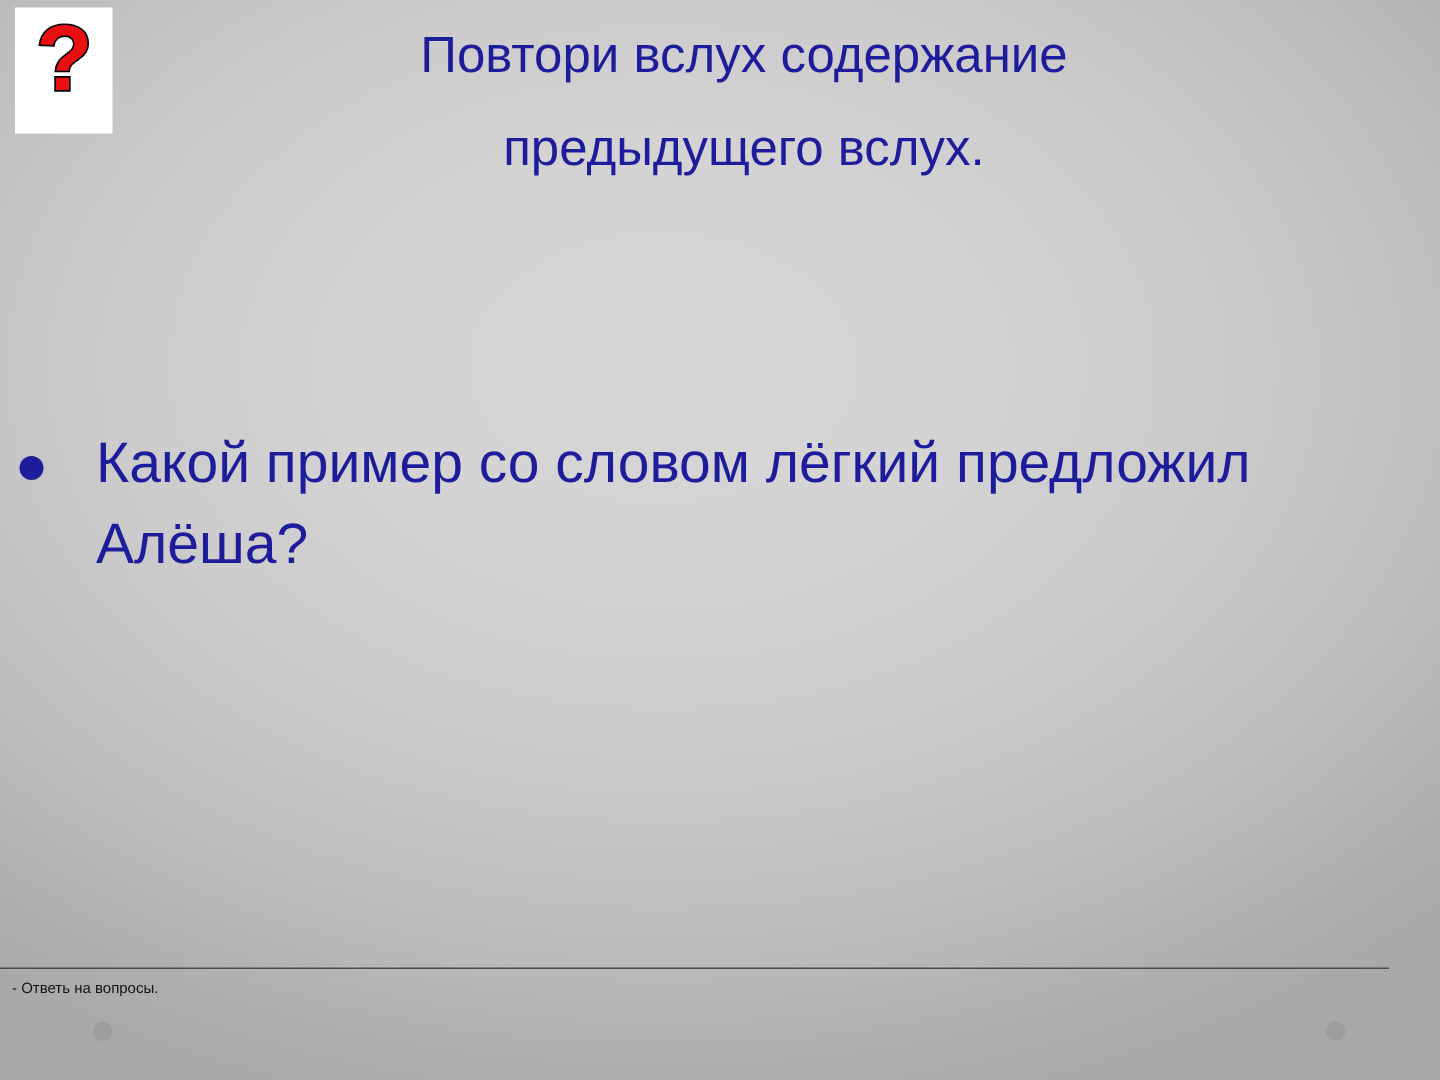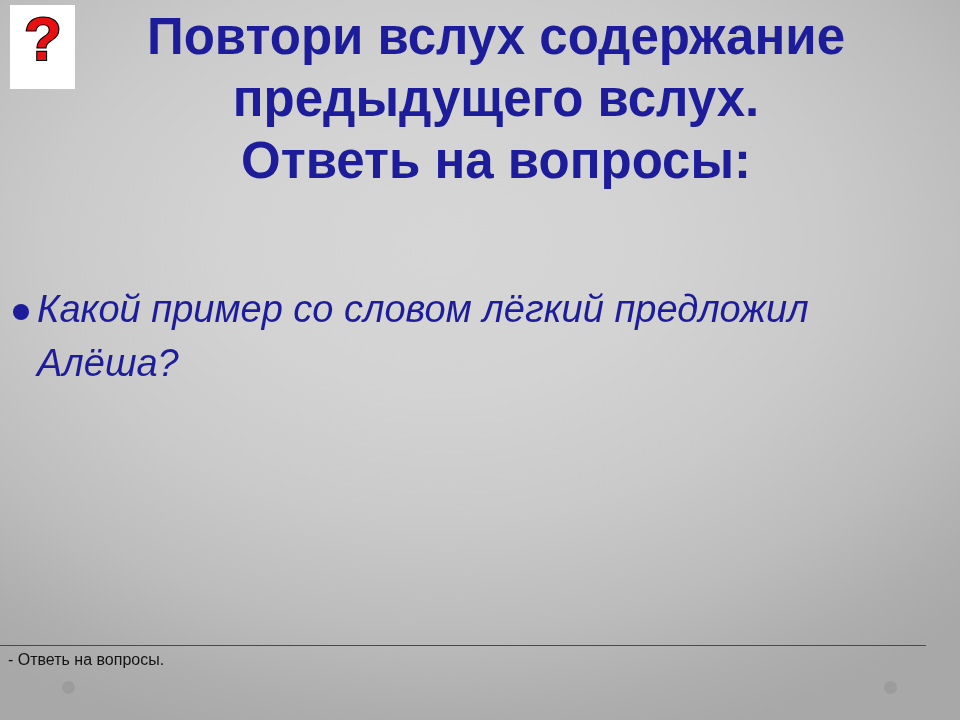--- a/index.html
+++ b/index.html
@@ -47,39 +47,38 @@
   
   .title-block {
     position: absolute;
     left: 96px;
     top: 6px;
     width: 800px;
     text-align: center;
   }
   .title-line {
     color: #1d1d9c;
-    font-size: 51px;
+    font-size: 34px;
     line-height: 62px;
     white-space: nowrap;
-    font-weight: 700;
+    font-weight: 400;
   }
 
   
   .bullets {
     position: absolute;
     left: 0;
     top: 282px;
     width: 960px;
   }
   .bullet-item {
     position: relative;
-    padding-left: 37px;
+    padding-left: 64px;
     padding-right: 24px;
     margin-bottom: 48px;
-    font-style: italic;
   }
   .bullet-dot {
     position: absolute;
     left: 13px;
     top: 22px;
     width: 16px;
     height: 16px;
     border-radius: 50%;
     background: #1d1d9c;
   }
@@ -98,21 +97,21 @@
     top: 645px;
     width: 926px;
     height: 1px;
     background: #4a4a4a;
   }
   .footer-note {
     position: absolute;
     left: 8px;
     top: 650px;
     color: #131313;
-    font-size: 16px;
+    font-size: 10px;
     line-height: 20px;
     white-space: nowrap;
   }
   .deco-dot {
     position: absolute;
     width: 13px;
     height: 13px;
     border-radius: 50%;
     background: #9a9a9a;
     opacity: .85;
@@ -129,21 +128,20 @@
     <span>
       <svg width="52" height="74" viewBox="0 0 52 74" aria-hidden="true">
         <text x="26" y="50" text-anchor="middle" font-family="'Liberation Sans', sans-serif" font-size="62" font-weight="bold" fill="#e81010" stroke="#000000" stroke-width="2.2" paint-order="stroke fill">?</text>
       </svg>
     </span>
   </div>
 
   <div class="title-block">
     <div class="title-line">Повтори вслух содержание</div>
     <div class="title-line">предыдущего вслух.</div>
-    <div class="title-line">Ответь на вопросы:</div>
   </div>
 
   <div class="bullets">
 
     <div class="bullet-item">
       <span class="bullet-dot"></span>
       <div class="bullet-text">Какой пример со словом лёгкий предложил  Алёша?</div>
     </div>
 
 

